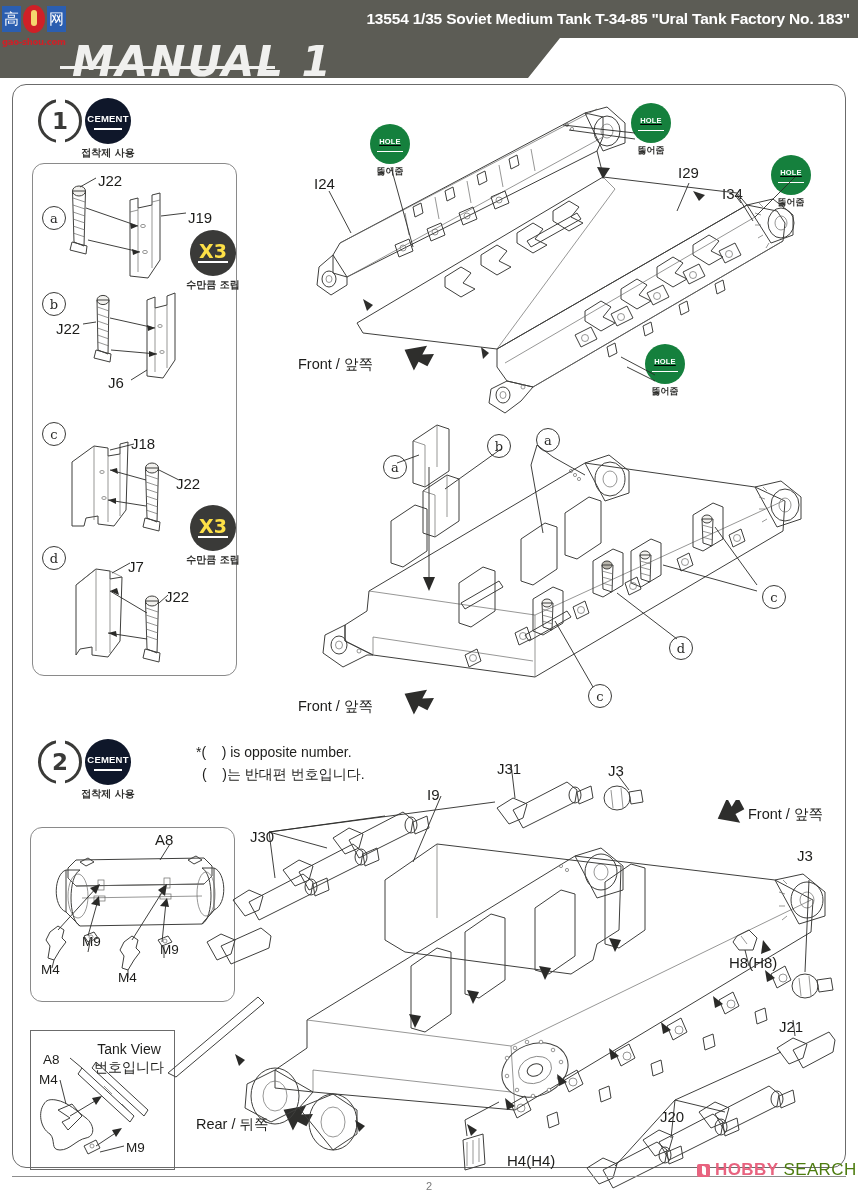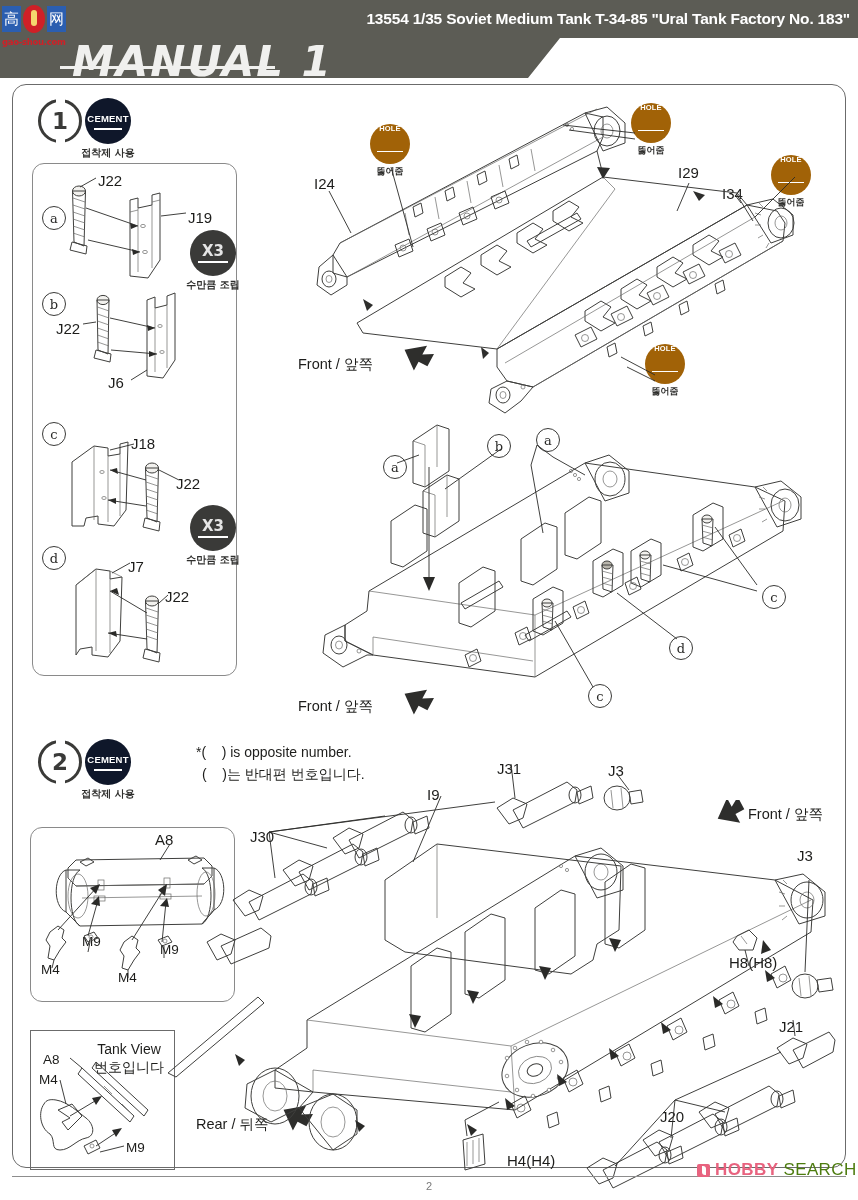--- a/index.html
+++ b/index.html
@@ -192,38 +192,38 @@
 
   .x3-badge { position: absolute; width: 46px; }
   .x3-circle {
     width: 46px; height: 46px;
     border-radius: 50%;
     background: #3a3a38;
     position: relative;
     display: flex; align-items: center; justify-content: center;
   }
   .x3-circle span {
-    color: #e5e5e5; font-size: 15px; font-weight: bold;
+    color: #fde047; font-size: 19px; font-weight: bold;
     margin-bottom: 5px;
     font-family: "DejaVu Sans", sans-serif;
   }
   .x3-circle::after {
     content: "";
     position: absolute; left: 8px; bottom: 13px;
     width: 30px; height: 1.6px;
     background: #ffffff;
   }
 
   .hole-badge { position: absolute; width: 40px; }
   .hole-circle {
     width: 40px; height: 40px;
     border-radius: 50%;
-    background: #a16207;
+    background: #15803d;
     position: relative;
-    display: flex; justify-content: center;
+    display: flex; align-items: center; justify-content: center; text-decoration: underline;
   }
   .hole-circle span {
     color: #ffffff; font-size: 7.5px; font-weight: bold;
     letter-spacing: 0.2px;
     margin-bottom: 5px;
   }
   .hole-circle::after {
     content: "";
     position: absolute; left: 7px; bottom: 12px;
     width: 26px; height: 1.4px;

